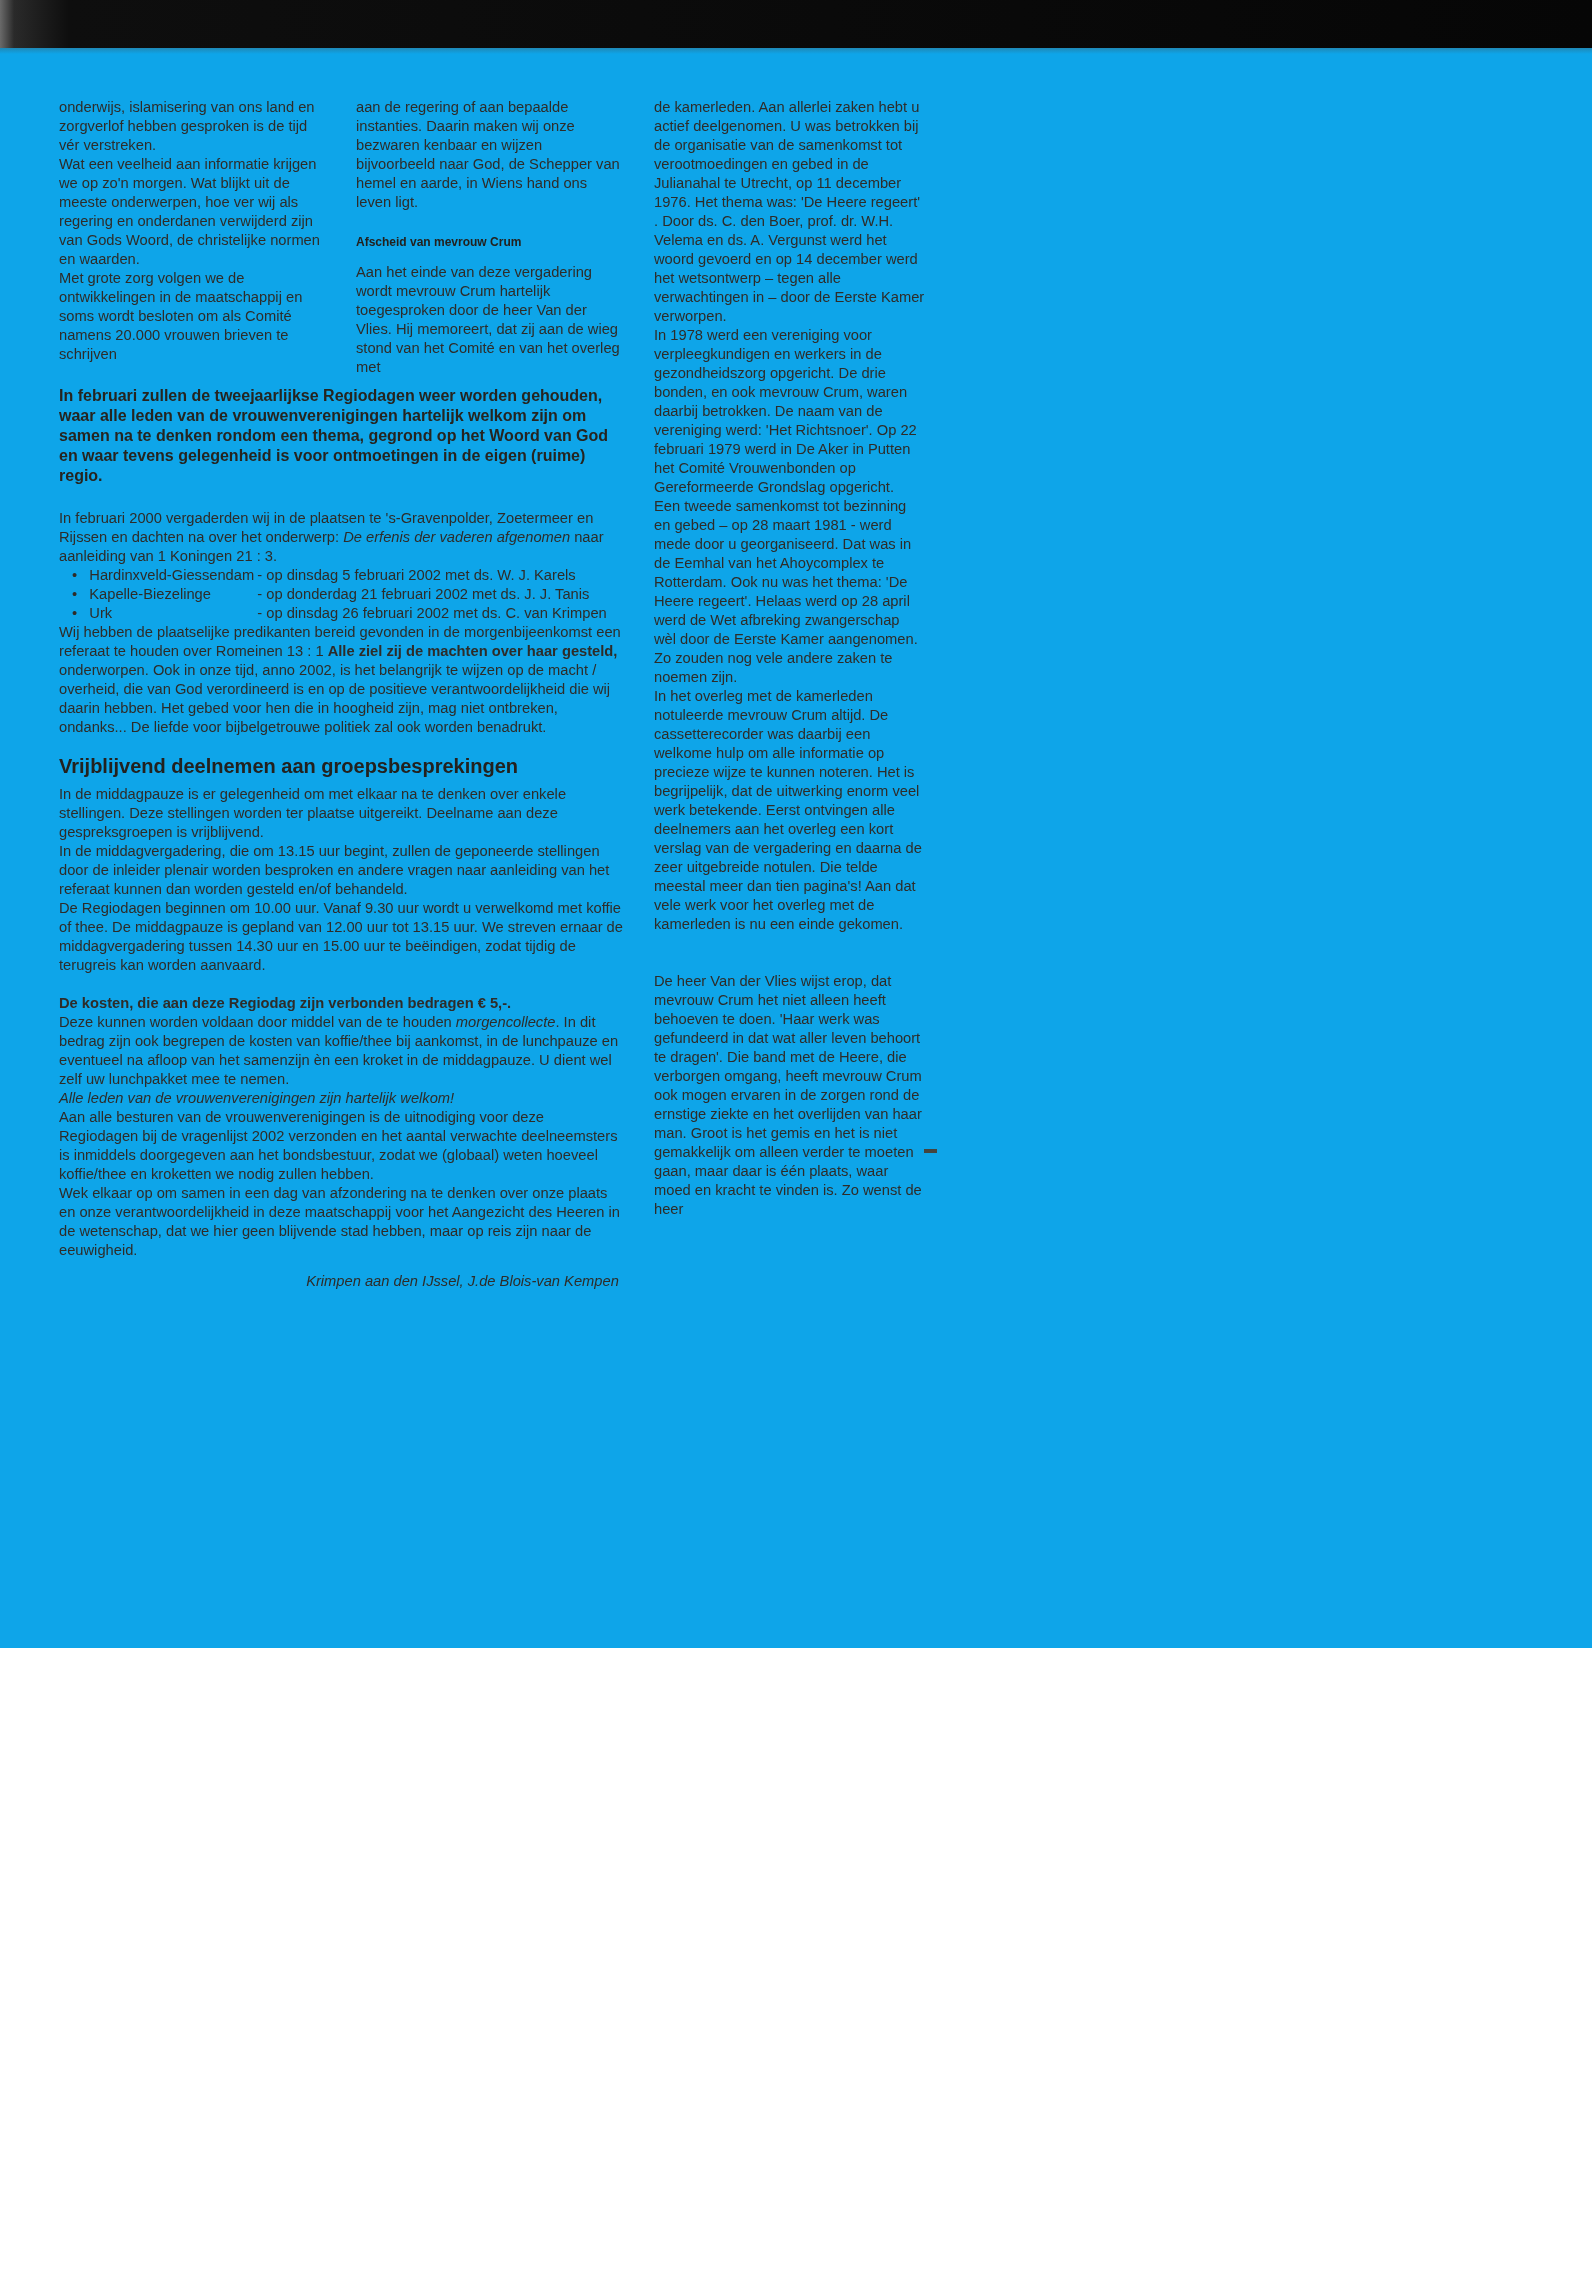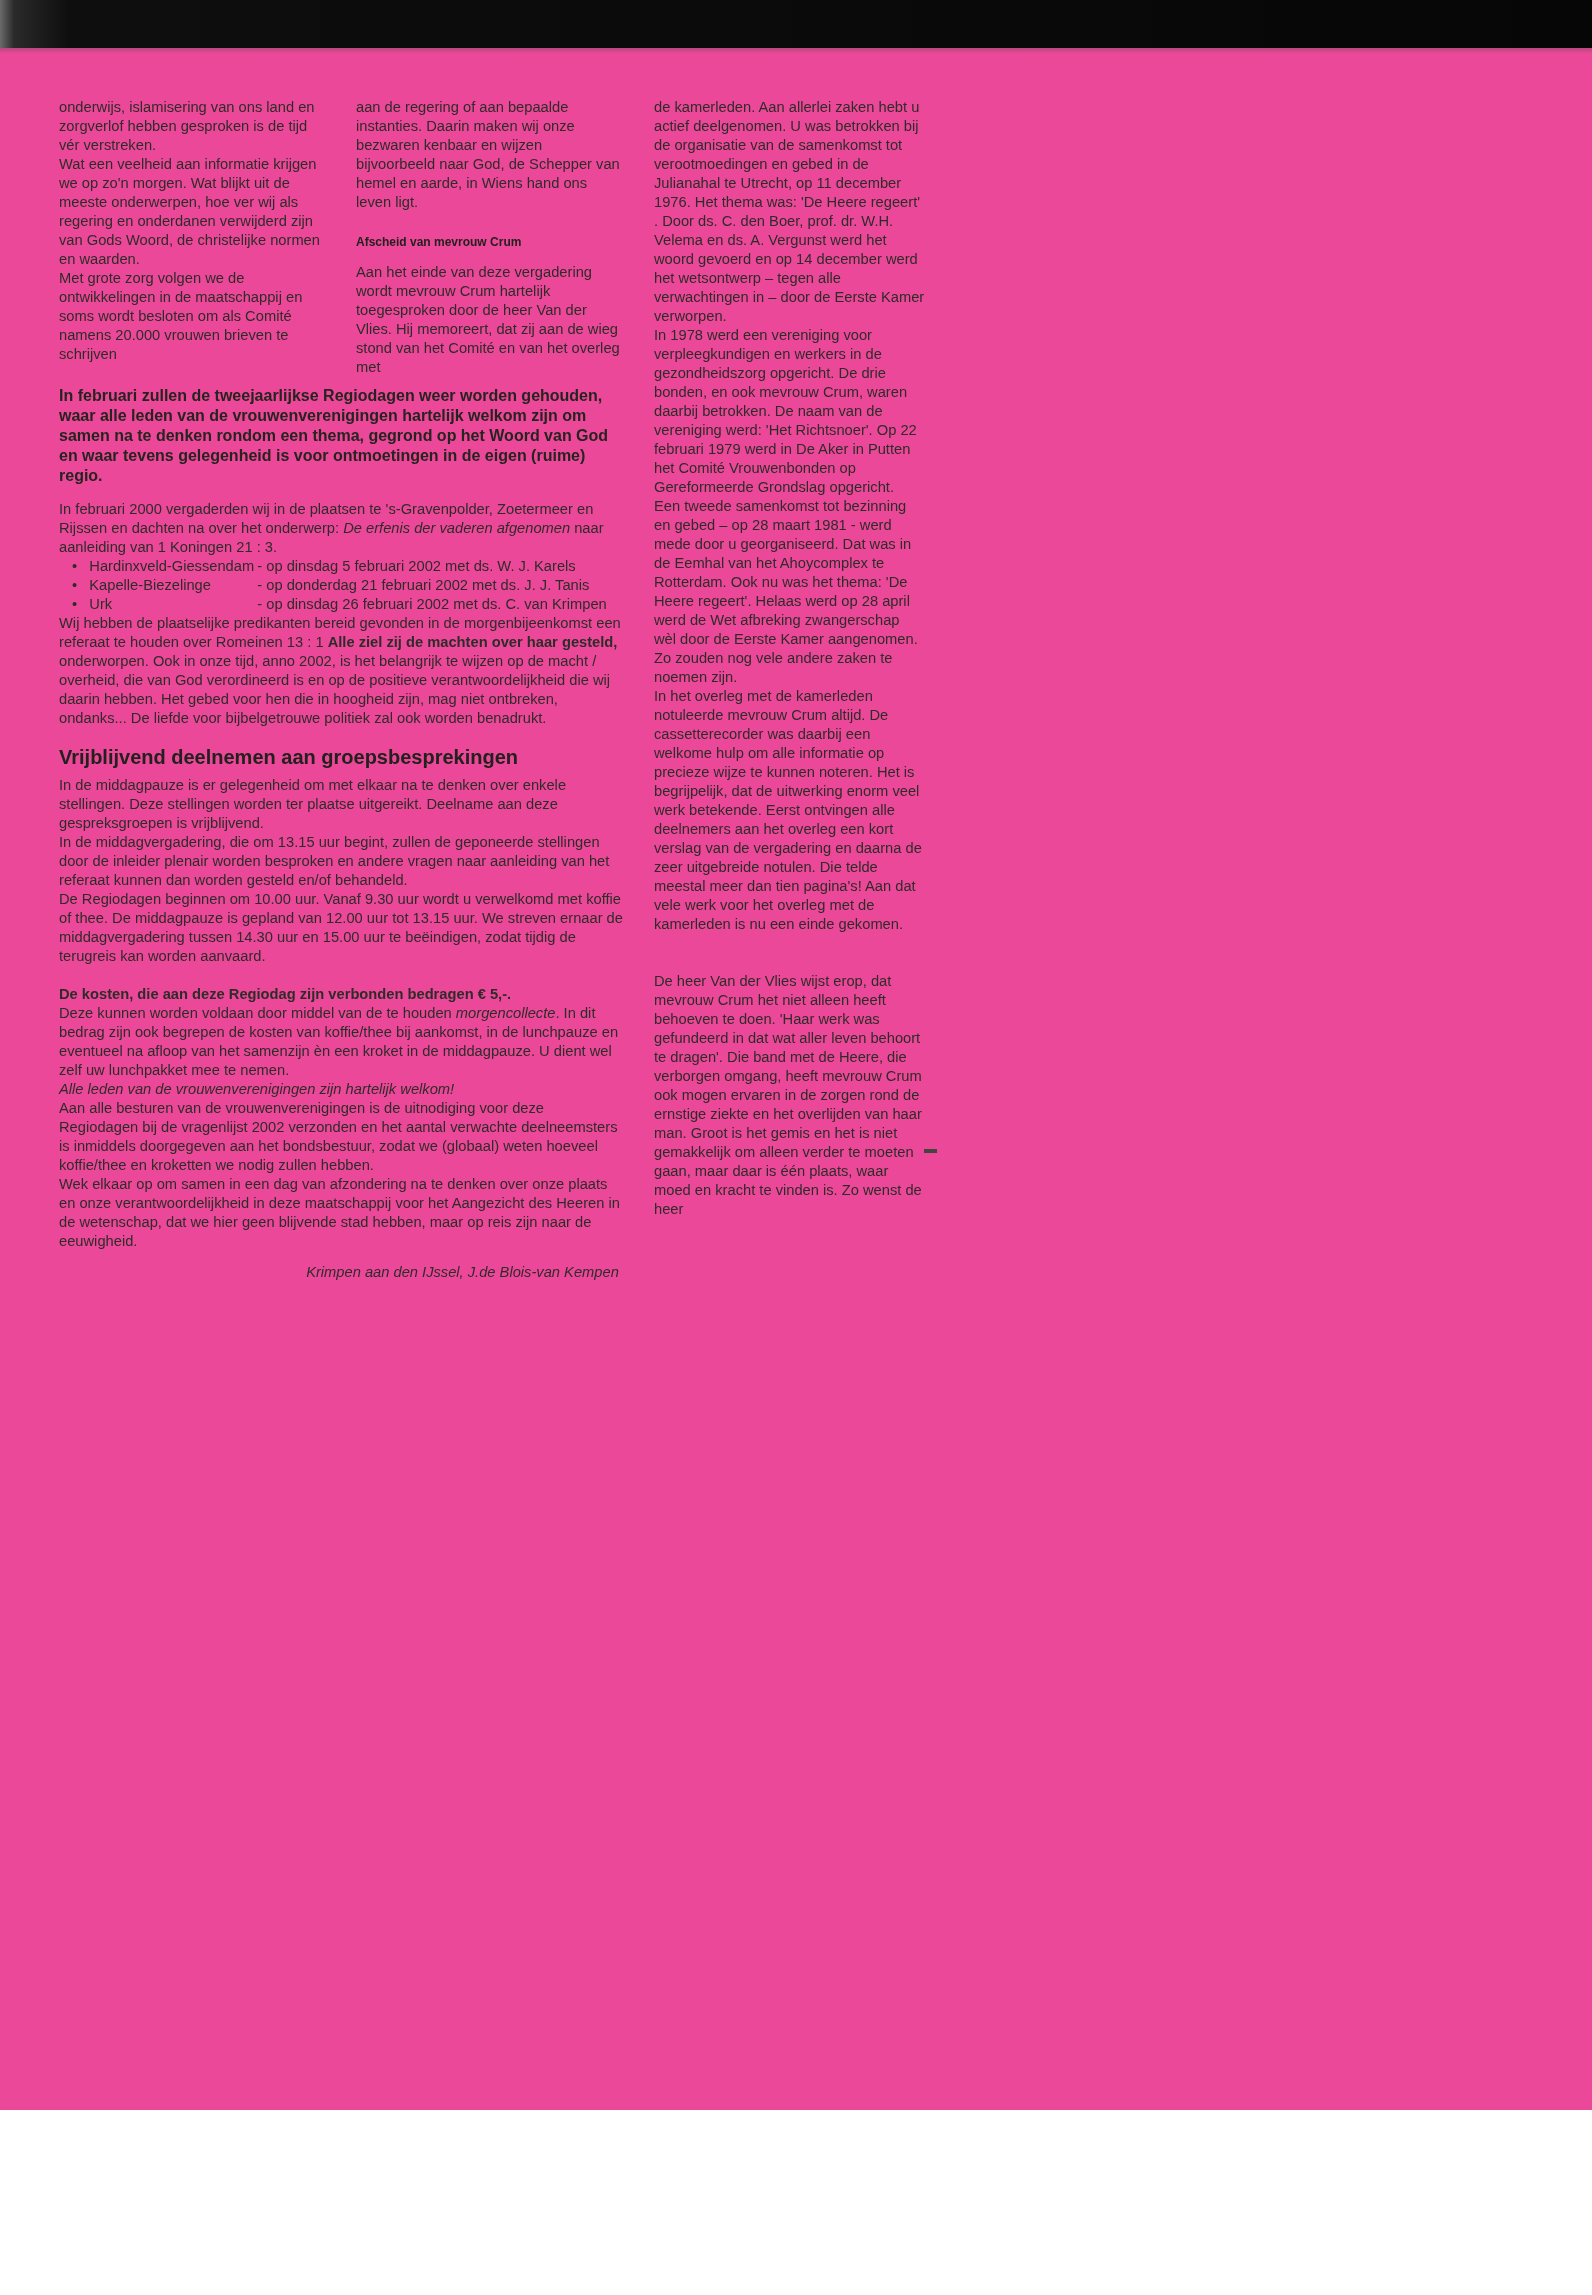--- a/index.html
+++ b/index.html
@@ -1,22 +1,22 @@
 <!DOCTYPE html>
 <html style="font-size:14px"><head>
 <meta charset="utf-8">
 <style>
   html, body { margin: 0; padding: 0; }
   body { background: #ffffff; }
 
   .page {
     position: relative;
     width: 1592px;
-    height: 2110px;
-    background: #ec4899;
+    height: 1648px;
+    background: #0ea5e9;
     font-family: "Liberation Sans", "DejaVu Sans", sans-serif;
     color: #2e2c29;
     overflow: hidden;
   }
 
   
   .scan-topbar {
     position: absolute;
     top: 0; left: 0;
     width: 1592px; height: 48px;
@@ -72,21 +72,21 @@
     color: #23211e;
   }
   .article .lead {
     margin: 10.4px 0 0 0;
     font-weight: 700;
     font-size: 16px;
     line-height: 20px;
     color: #26241f;
   }
   .article .body {
-    margin-top: 14px;
+    margin-top: 23px;
     font-size: 14.7px;
     line-height: 19px;
   }
   .article .body p { margin: 0; }
 
   .article h2 {
     margin: 17.3px 0 7px 0;
     font-size: 20px;
     font-weight: 700;
     color: #23211e;

